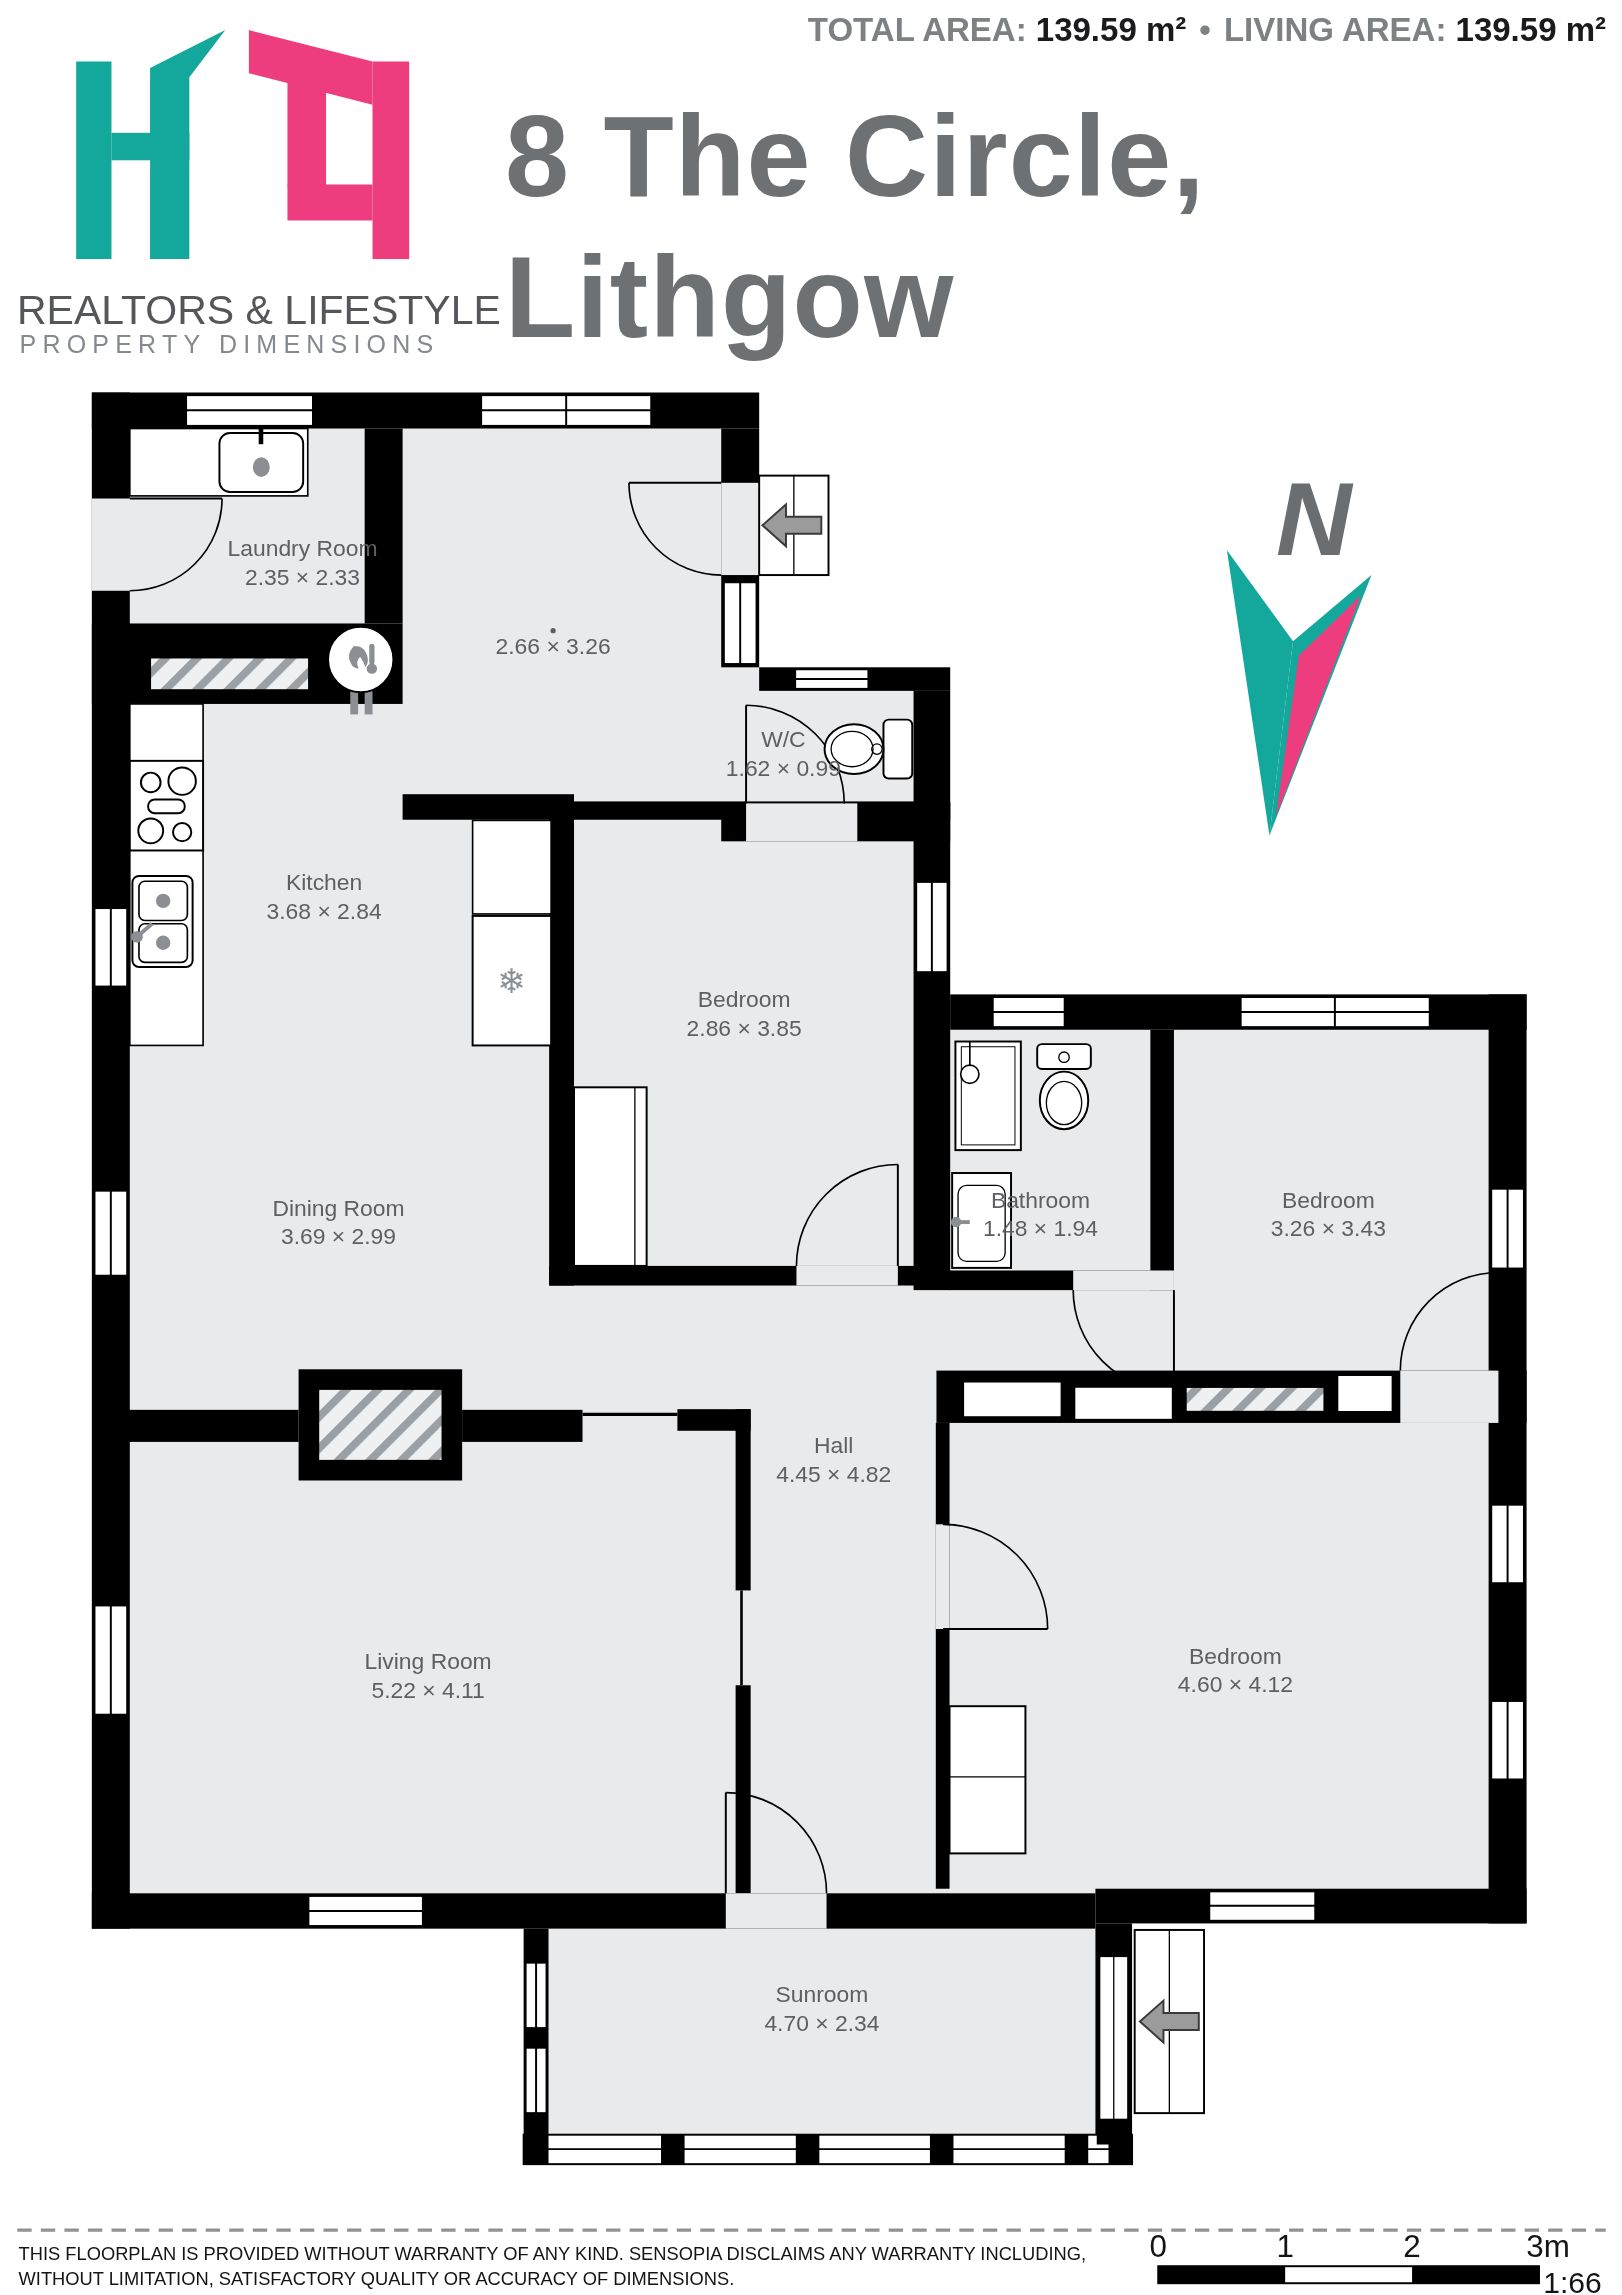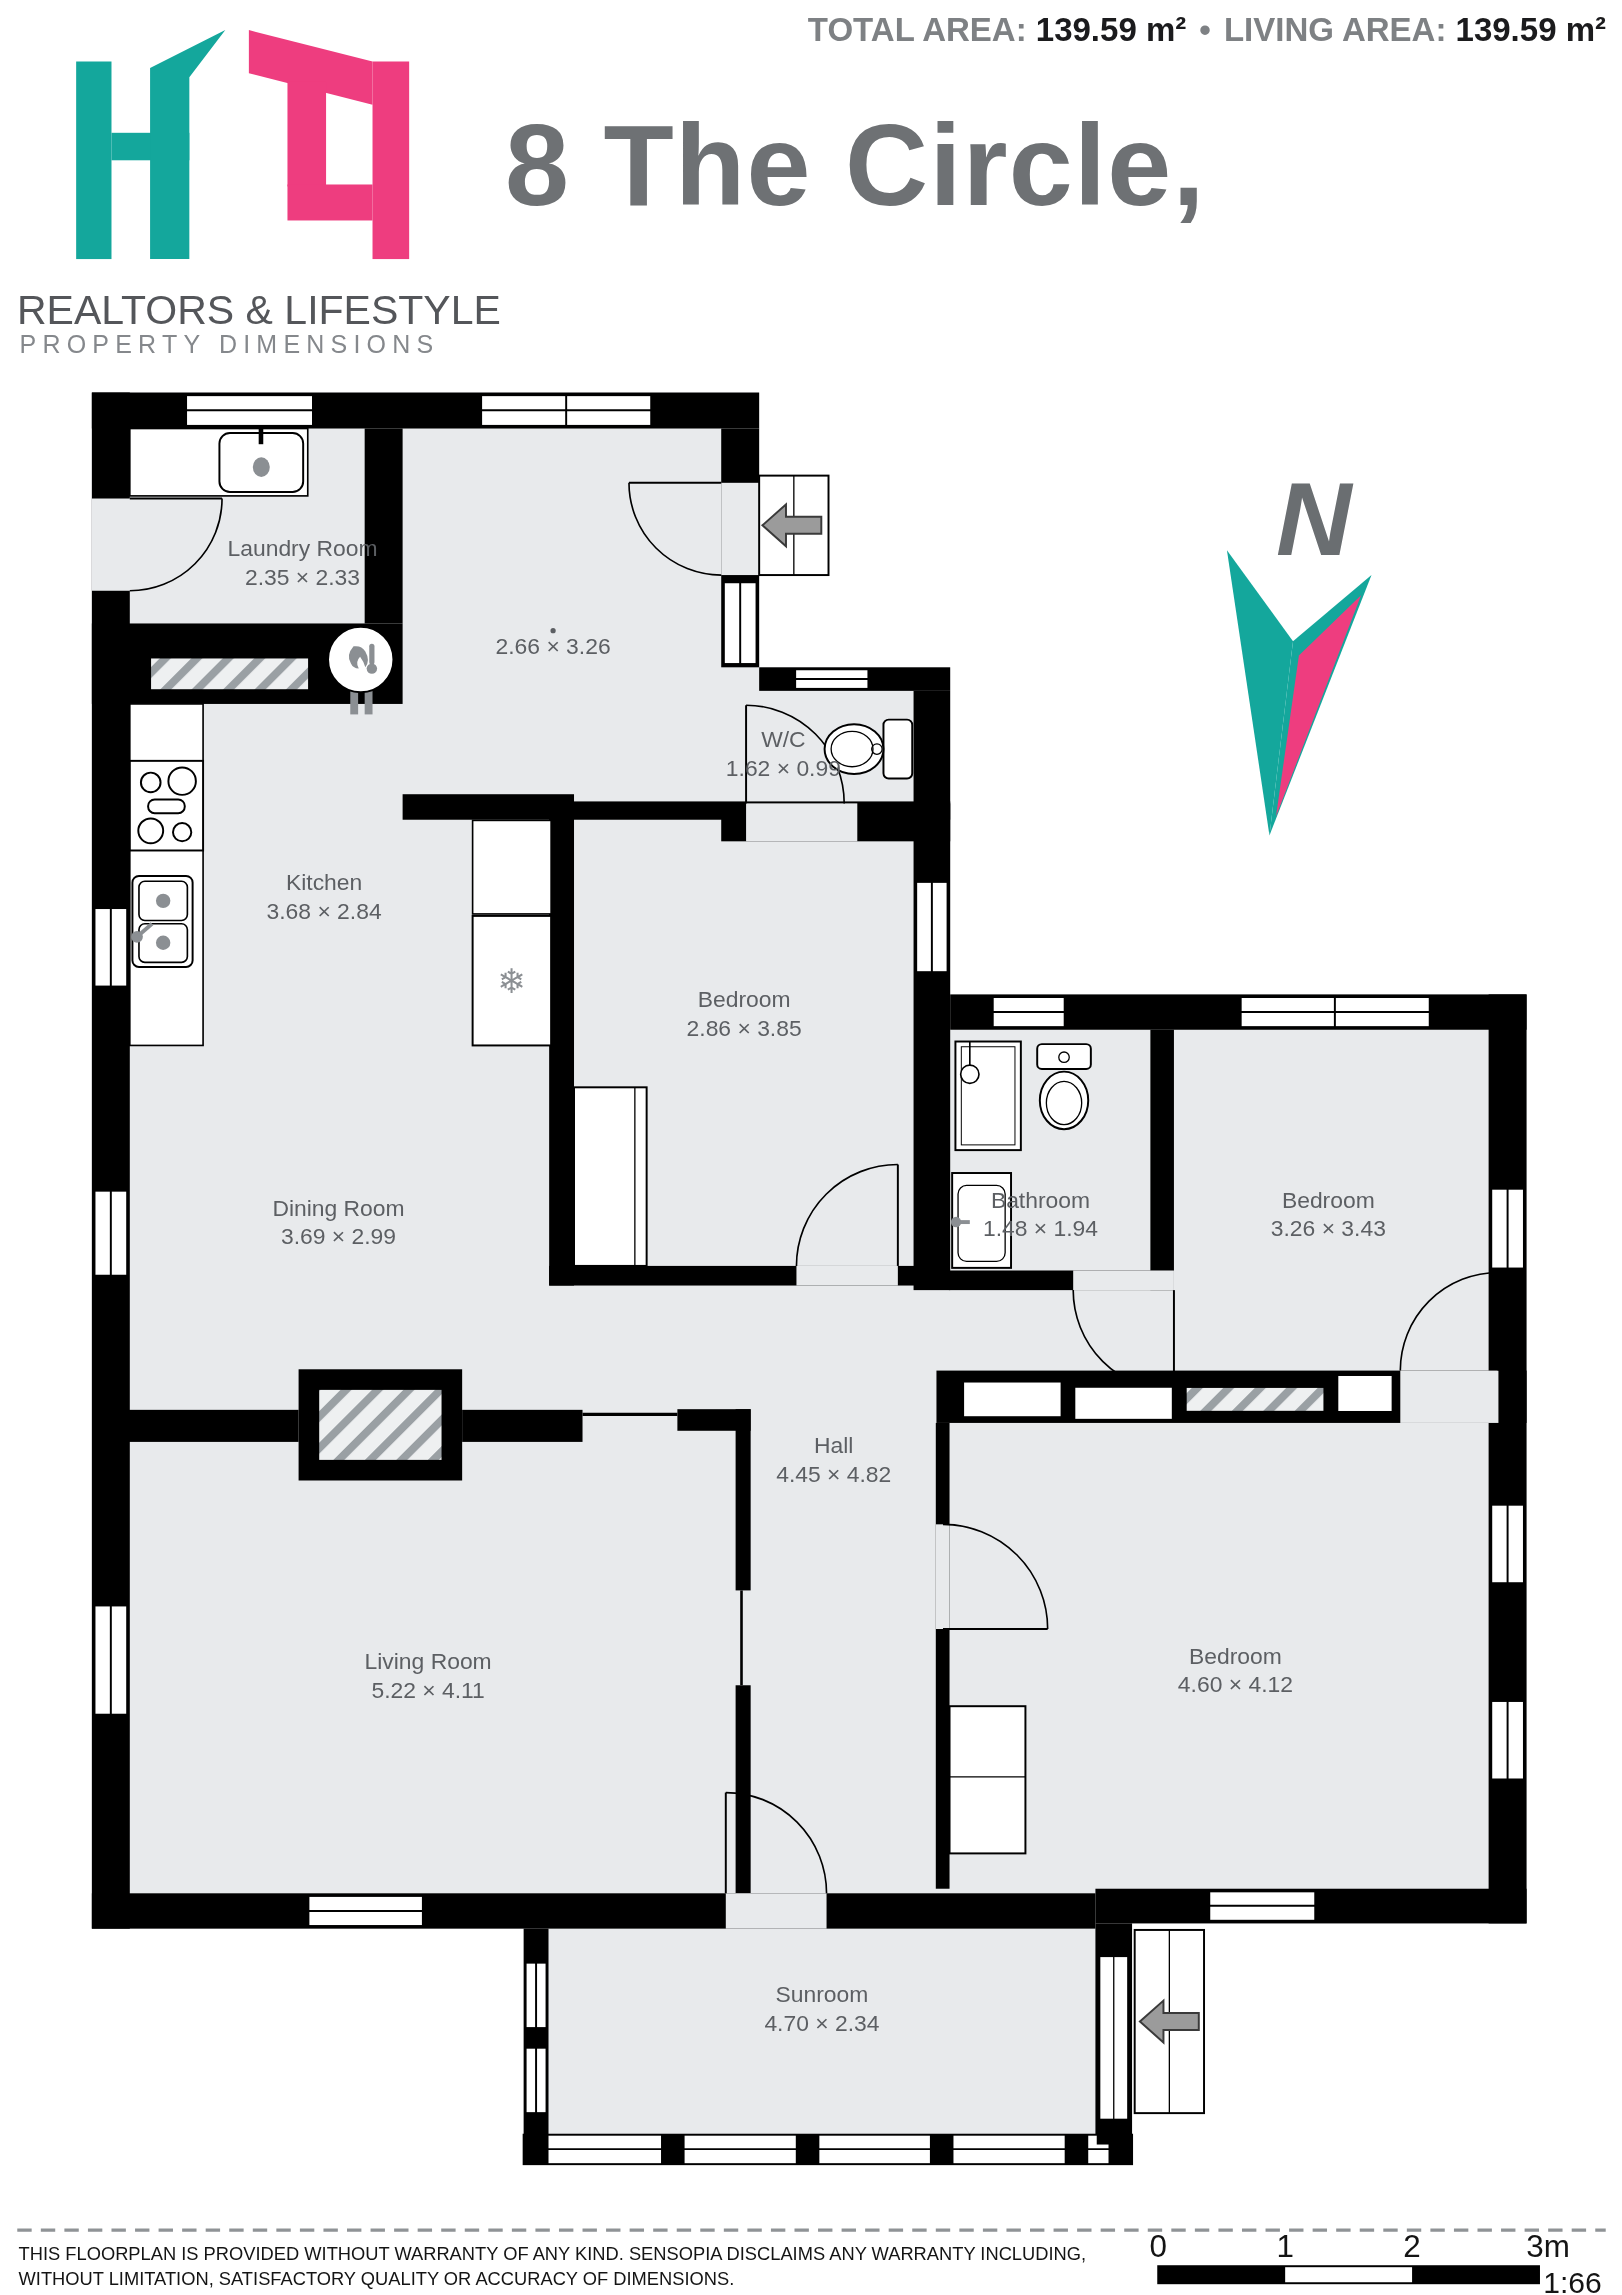--- a/index.html
+++ b/index.html
@@ -3,21 +3,21 @@
 <meta charset="utf-8">
 <style>
   html,body{margin:0;padding:0;background:#fff;}
   .page{position:relative;width:1623px;height:2295px;background:#ffffff;overflow:hidden;
         font-family:"Liberation Sans","DejaVu Sans",sans-serif;}
   .page svg{position:absolute;left:0;top:0;}
   .hdr-area{position:absolute;top:10.5px;right:17px;font-size:33px;font-weight:bold;white-space:nowrap;text-align:right;}
   .hdr-area .lbl{color:#7e8184;}
   .hdr-area .val{color:#1b1b1d;}
   .hdr-area .sep{color:#7e8184;padding:0 3.9px;}
-  .title{position:absolute;left:505px;top:95px;font-size:115px;font-weight:800;color:#6e7174;
+  .title{position:absolute;left:505px;top:86px;font-size:115px;font-weight:800;color:#6e7174;
          line-height:1.23;letter-spacing:1.3px;white-space:nowrap;}
   .brand1{position:absolute;left:17px;top:287px;font-size:41px;font-weight:normal;color:#54565a;white-space:nowrap;}
   .brand2{position:absolute;left:19.6px;top:330px;font-size:25px;color:#85888c;letter-spacing:6.2px;white-space:nowrap;}
   text{font-family:"Liberation Sans","DejaVu Sans",sans-serif;}
   .room-name,.room-dims{font-size:35px;fill:#5c5f63;}
   .disc{font-size:28px;fill:#141414;}
   .tick{font-size:48px;fill:#141414;}
   .ratio{font-size:46px;fill:#141414;}
 </style>
 </head>
@@ -354,19 +354,20 @@
   <div class="hdr-area">
     <span class="lbl">TOTAL AREA:</span>
     <span class="val">139.59 m²</span>
     <span class="sep">•</span>
     <span class="lbl">LIVING AREA:</span>
     <span class="val">139.59 m²</span>
   </div>
 
   <div class="title">
     <div>8 The Circle,</div>
+    <div>Lithgow</div>
   </div>
 
   <div class="brand1">REALTORS &amp; LIFESTYLE</div>
   <div class="brand2">PROPERTY DIMENSIONS</div>
 
 </div>
 
 
 </body></html>

